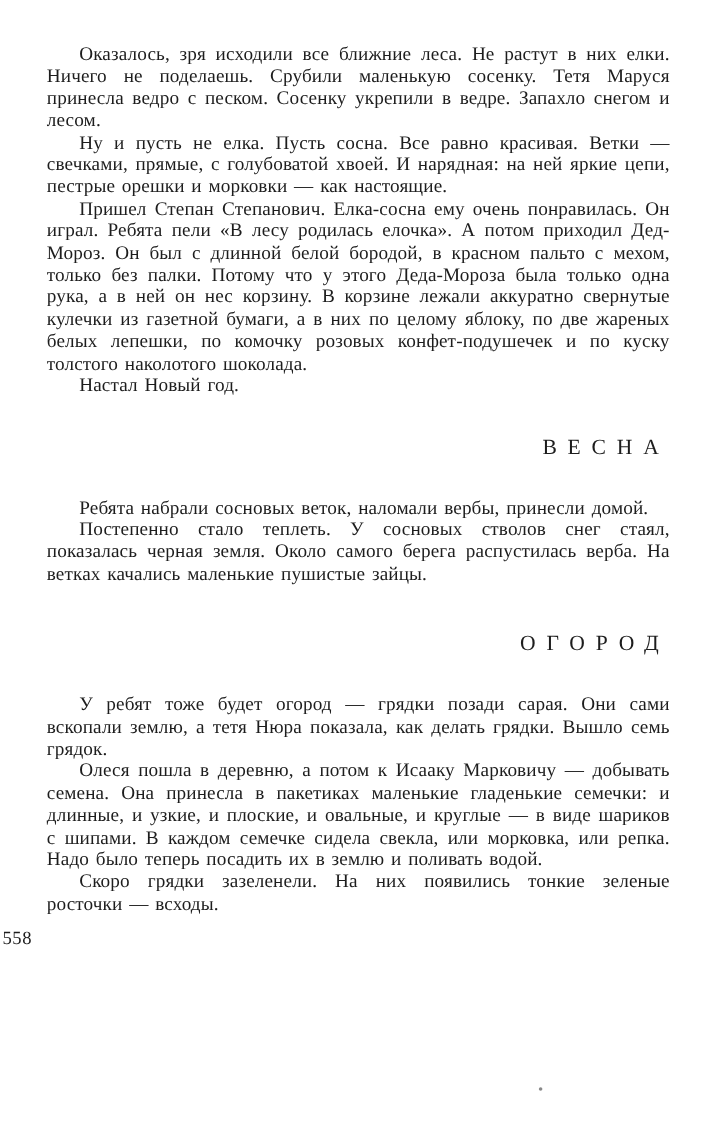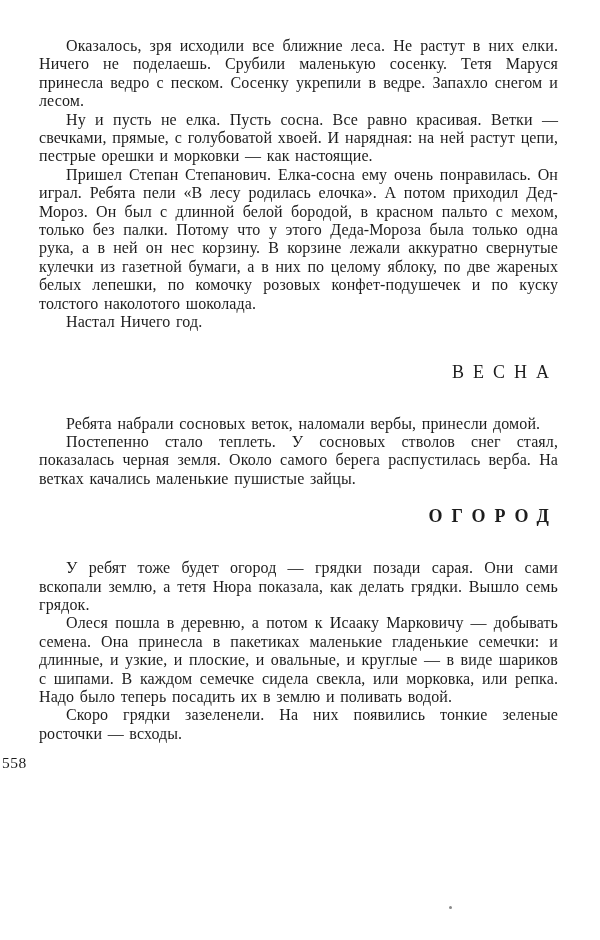--- a/index.html
+++ b/index.html
@@ -32,22 +32,21 @@
   }
   .heading {
     font-size: 18px;
     font-weight: 400;
     letter-spacing: 9px;
     text-indent: 9px; 
     text-align: right;
     margin: 30px 0 32px 0;
   }
   .heading.second {
-    margin-top: 18px;
-    font-weight: bold;
+    margin-top: 38px;
   }
   .pagenum {
     margin-top: 11px;
     font-size: 15.5px;
     letter-spacing: 0.5px;
     text-align: left;
     position: relative;
     left: -37px;
   }
   .speck {
@@ -60,23 +59,23 @@
     background: #4a4a4a;
     opacity: 0.65;
   }
 </style>
 </head>
 <body>
 
 <div class="page">
 
   <p class="para">Оказалось, зря исходили все ближние леса. Не растут в них елки. Ничего не поделаешь. Срубили маленькую сосенку. Тетя Маруся принесла ведро с песком. Сосенку укрепили в ведре. Запахло снегом и лесом.</p>
-  <p class="para">Ну и пусть не елка. Пусть сосна. Все равно красивая. Ветки — свечками, прямые, с голубоватой хвоей. И нарядная: на ней растут цепи, пестрые орешки и морковки — как настоящие.</p>
+  <p class="para">Ну и пусть не елка. Пусть сосна. Все равно красивая. Ветки — свечками, прямые, с голубоватой хвоей. И нарядная: на ней яркие цепи, пестрые орешки и морковки — как настоящие.</p>
   <p class="para">Пришел Степан Степанович. Елка-сосна ему очень понравилась. Он играл. Ребята пели «В лесу родилась елочка». А потом приходил Дед-Мороз. Он был с длинной белой бородой, в красном пальто с мехом, только без палки. Потому что у этого Деда-Мороза была только одна рука, а в ней он нес корзину. В корзине лежали аккуратно свернутые кулечки из газетной бумаги, а в них по целому яблоку, по две жареных белых лепешки, по комочку розовых конфет-подушечек и по куску толстого наколотого шоколада.</p>
-  <p class="para">Настал Ничего год.</p>
+  <p class="para">Настал Новый год.</p>
 
   <h2 class="heading">ВЕСНА</h2>
 
   <p class="para">Ребята набрали сосновых веток, наломали вербы, принесли домой.</p>
   <p class="para">Постепенно стало теплеть. У сосновых стволов снег стаял, показалась черная земля. Около самого берега распустилась верба. На ветках качались маленькие пушистые зайцы.</p>
 
   <h2 class="heading second">ОГОРОД</h2>
 
   <p class="para">У ребят тоже будет огород — грядки позади сарая. Они сами вскопали землю, а тетя Нюра показала, как делать грядки. Вышло семь грядок.</p>
   <p class="para">Олеся пошла в деревню, а потом к Исааку Марковичу — добывать семена. Она принесла в пакетиках маленькие гладенькие семечки: и длинные, и узкие, и плоские, и овальные, и круглые — в виде шариков с шипами. В каждом семечке сидела свекла, или морковка, или репка. Надо было теперь посадить их в землю и поливать водой.</p>

